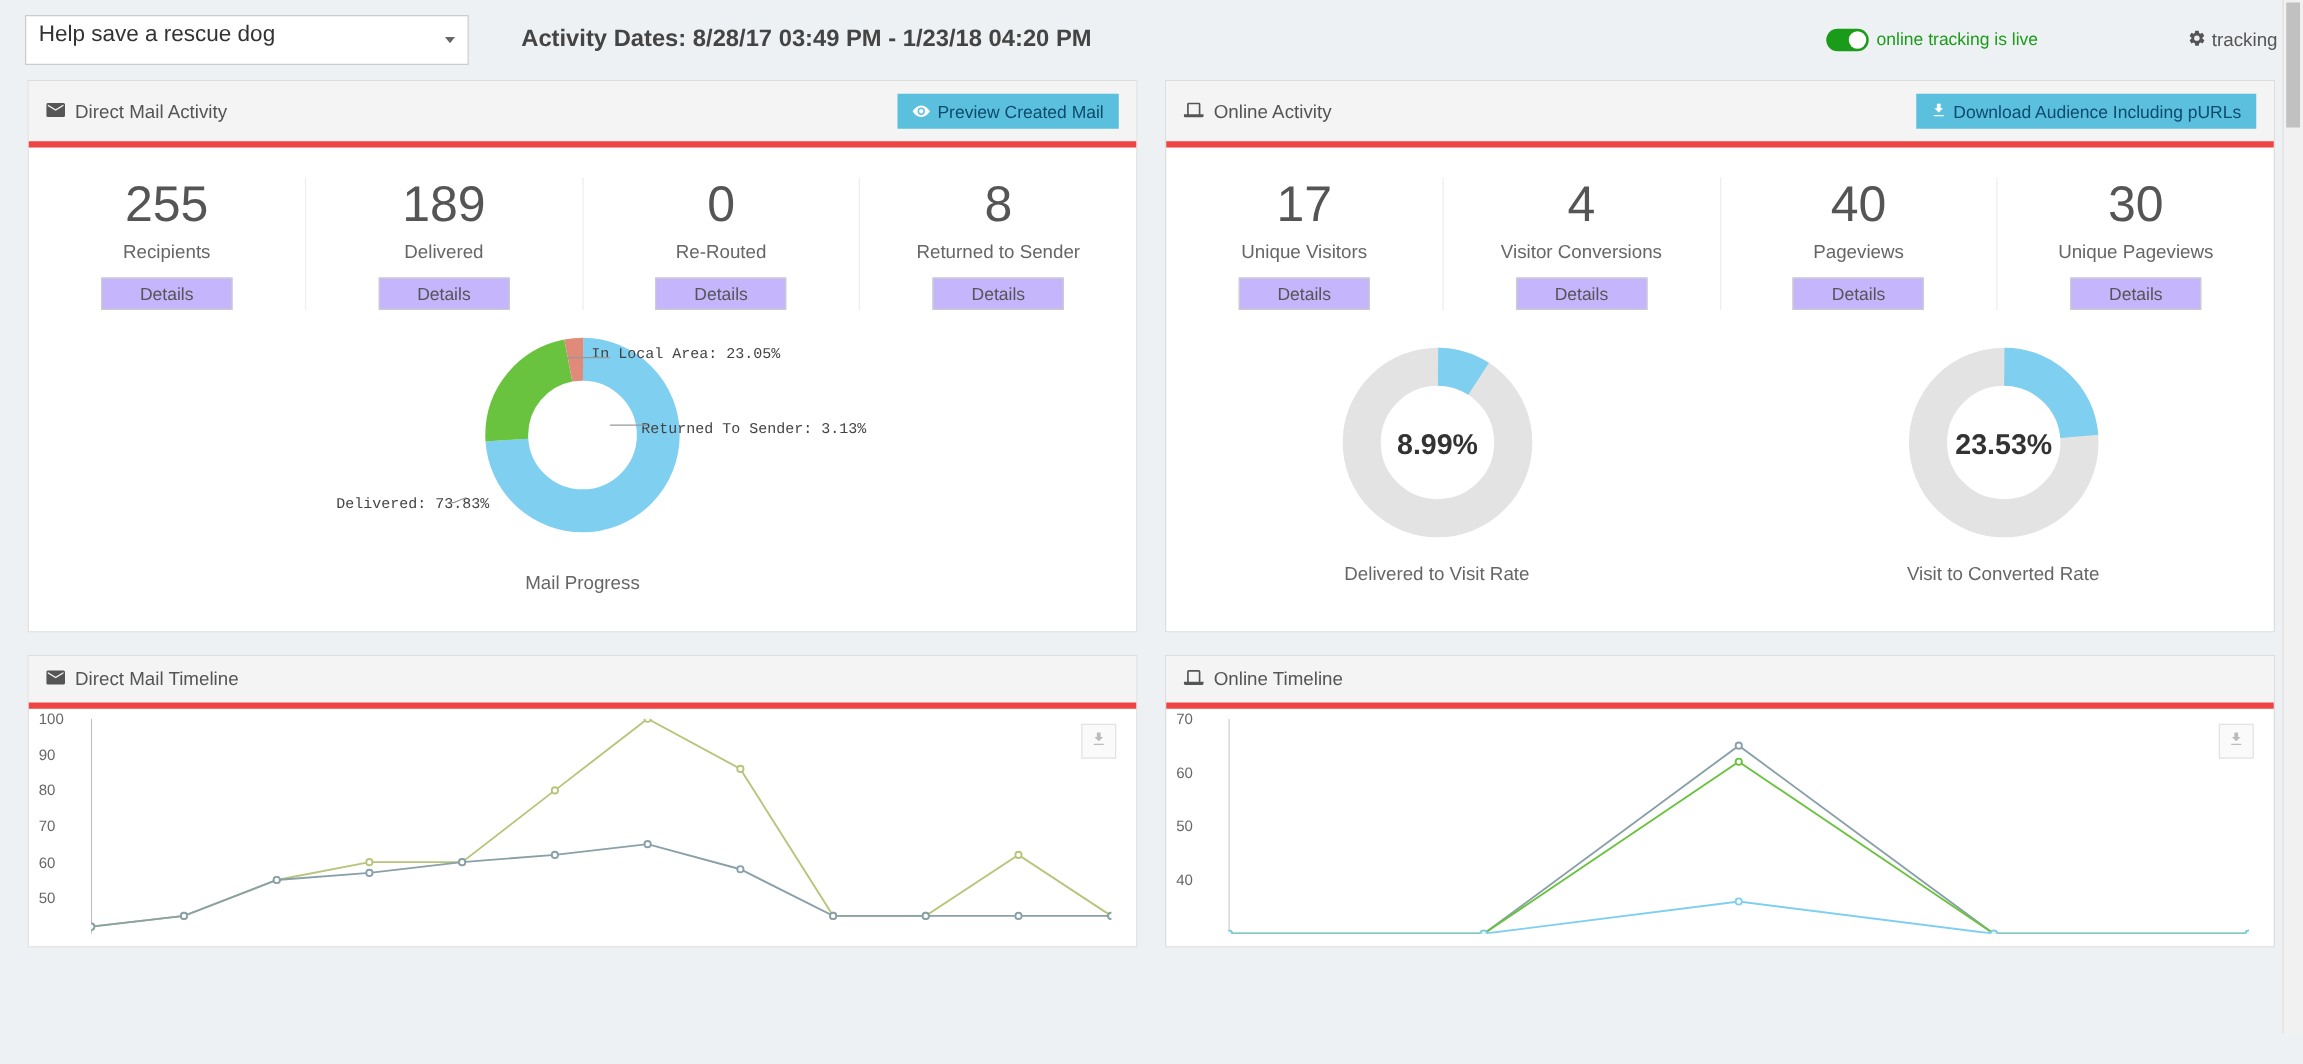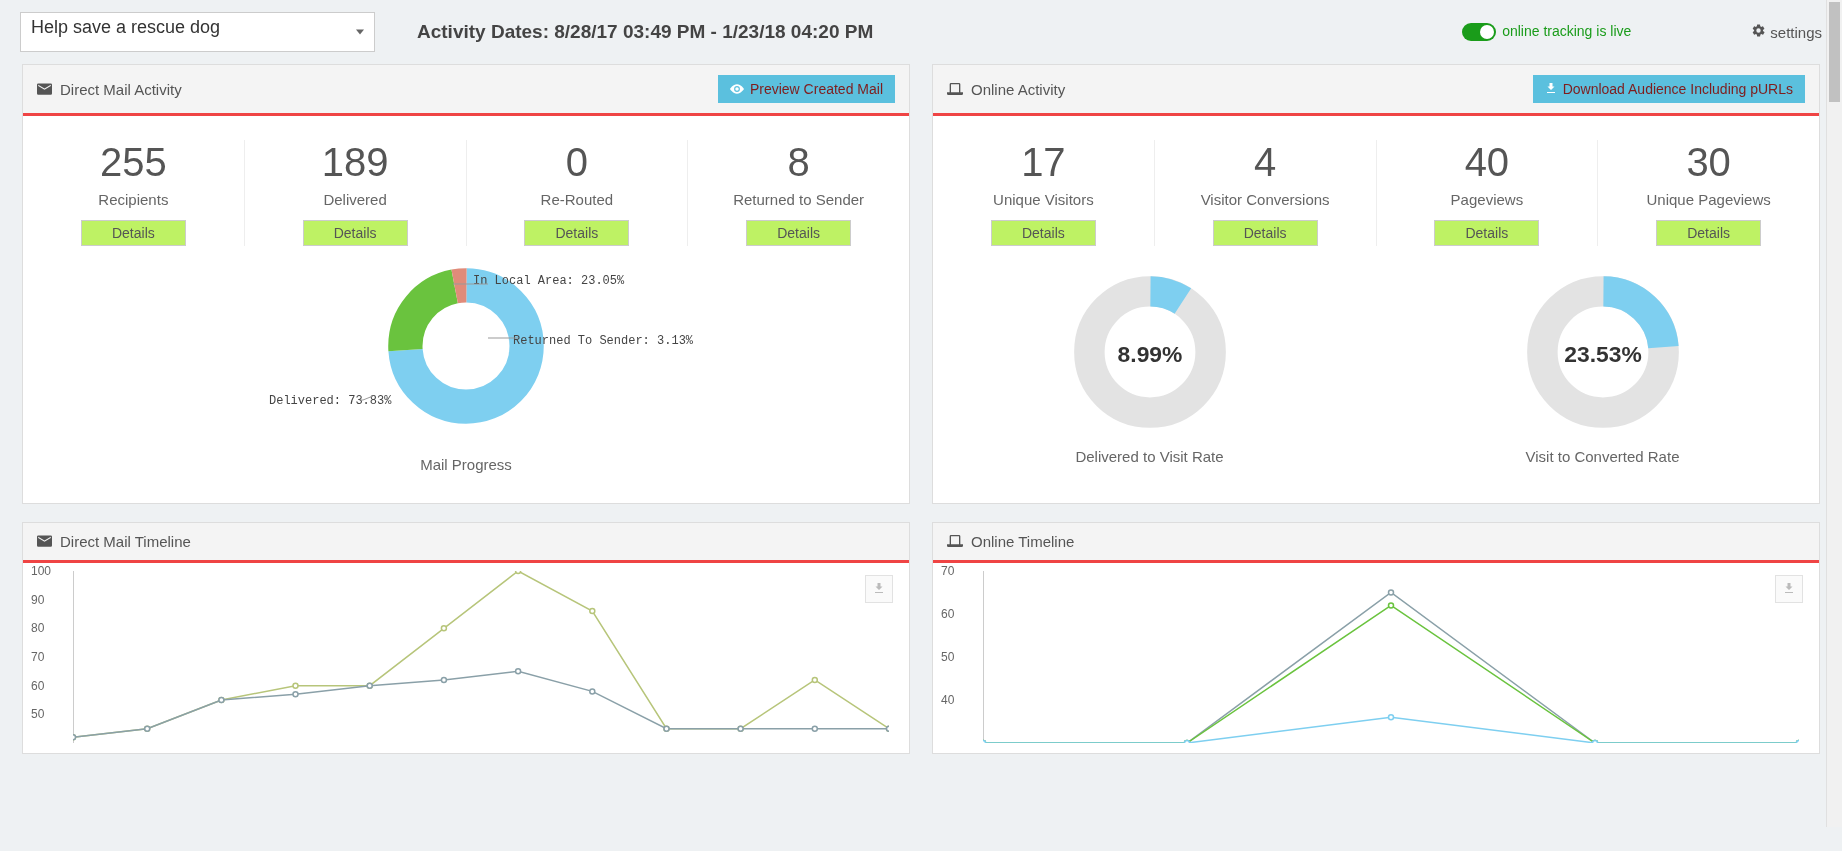--- a/index.html
+++ b/index.html
@@ -10,29 +10,29 @@
   .select { width:100%; height:40px; border:1px solid #ccc; background:#fff; font-size:18px; padding:4px 28px 4px 10px; color:#333; position:relative; }
   .select::after { content:""; position:absolute; right:10px; top:50%; width:0; height:0; border-left:4px solid transparent; border-right:4px solid transparent; border-top:5px solid #666; transform:translateY(-50%); }
   .activity-dates { margin-left:42px; font-size:19px; font-weight:600; color:#444; flex:0 0 auto; }
   .tracking-status { margin-left:auto; display:flex; gap:6px; color:#1a9c1a; font-size:14px; }
   .toggle { width:34px; height:18px; background:#1a9c1a; border-radius:9px; position:relative; }
   .toggle::after { content:""; position:absolute; right:2px; top:2px; width:14px; height:14px; background:#fff; border-radius:50%; }
   .settings { margin-left:120px; display:flex; align-items:center; gap:4px; font-size:15px; color:#555; cursor:pointer; }
   .gear { display:inline-block; }
   .panels-row { display:flex; gap:22px; padding:0 22px; }
   .panel { flex:1; border:1px solid #ddd; background:#fff; }
-  .panel-header { background:#f4f4f4; border-bottom:3px solid #ef4444; display:flex; align-items:center; padding:10px 14px; font-size:15px; color:#555; }
+  .panel-header { background:#f4f4f4; border-bottom:5px solid #ef4444; display:flex; align-items:center; padding:10px 14px; font-size:15px; color:#555; }
   .panel-header .icon { margin-right:8px; }
-  .panel-header .btn-blue { margin-left:auto; background:#5bc0de; color:#7f1d1d; border:none; padding:6px 12px; font-size:14px; display:flex; align-items:center; gap:6px; cursor:pointer; border-radius:0; }
+  .panel-header .btn-blue { margin-left:auto; background:#5bc0de; color:#0c4a6e; border:none; padding:6px 12px; font-size:14px; display:flex; align-items:center; gap:6px; cursor:pointer; border-radius:0; }
   .metrics-row { display:flex; padding:24px 0 10px 0; }
   .metric { flex:1; text-align:center; border-right:1px solid #eee; padding:0 10px; }
   .metric:last-child { border-right:none; }
   .metric-value { font-size:40px; font-weight:300; color:#555; }
   .metric-label { font-size:15px; color:#666; margin-top:6px; }
-  .btn-details { margin-top:12px; background:#bef264; border:1px solid #ccc; padding:4px 30px; font-size:14px; color:#555; cursor:pointer; }
+  .btn-details { margin-top:12px; background:#c4b5fd; border:1px solid #ccc; padding:4px 30px; font-size:14px; color:#555; cursor:pointer; }
   .charts-area { padding:10px 20px 30px 20px; position:relative; }
   .donut-wrap { position:relative; width:100%; display:flex; justify-content:center; }
   .donut-caption { text-align:center; font-size:15px; color:#666; margin-top:20px; }
   .donut-label { position:absolute; font-family: "Courier New", monospace; font-size:12px; color:#444; white-space:nowrap; }
   .two-donuts { display:flex; gap:60px; justify-content:space-around; padding-top:6px; }
   .gauge { text-align:center; }
   .gauge-center { font-size:22px; font-weight:600; fill:#333; }
   .gauge-caption { font-size:15px; color:#666; margin-top:12px; }
   .timeline-row { display:flex; gap:22px; padding:18px 22px 0 22px; }
   .timeline-panel .panel-body { position:relative; height:190px; padding:10px; }
@@ -57,21 +57,21 @@
   <div class="tracking-status">
     <div class="toggle"></div>
     <span>online tracking is live</span>
   </div>
   <div class="settings">
     <span class="gear">
       <svg width="15" height="15" viewBox="0 0 24 24">
             <path fill="#555" d="M19.14,12.94a7.07,7.07,0,0,0,.05-.94,7.07,7.07,0,0,0-.05-.94l2.03-1.58a.5.5,0,0,0,.12-.64l-1.92-3.32a.5.5,0,0,0-.6-.22l-2.39.96a7,7,0,0,0-1.62-.94L14.5,2.81a.5.5,0,0,0-.5-.41h-3.84a.5.5,0,0,0-.5.41L9.4,5.32a7,7,0,0,0-1.62.94L5.39,5.3a.5.5,0,0,0-.6.22L2.87,8.84a.5.5,0,0,0,.12.64L5,11.06a7.07,7.07,0,0,0-.05.94,7.07,7.07,0,0,0,.05.94L2.99,14.52a.5.5,0,0,0-.12.64l1.92,3.32a.5.5,0,0,0,.6.22l2.39-.96a7,7,0,0,0,1.62.94l.36,2.51a.5.5,0,0,0,.5.41h3.84a.5.5,0,0,0,.5-.41l.36-2.51a7,7,0,0,0,1.62-.94l2.39.96a.5.5,0,0,0,.6-.22l1.92-3.32a.5.5,0,0,0-.12-.64ZM12,15.5A3.5,3.5,0,1,1,15.5,12,3.5,3.5,0,0,1,12,15.5Z"></path>
           </svg>
     </span>
-    <span>settings</span>
+    <span>tracking</span>
   </div>
 </div>
 
 <div class="panels-row">
 
   <div class="panel">
     <div class="panel-header">
       <span class="icon">
         <svg width="15" height="12" viewBox="0 0 24 18">
               <path fill="#555" d="M22 0H2A2 2 0 0 0 0 2v14a2 2 0 0 0 2 2h20a2 2 0 0 0 2-2V2a2 2 0 0 0-2-2Zm0 4-10 6L2 4V2l10 6L22 2Z"></path>

